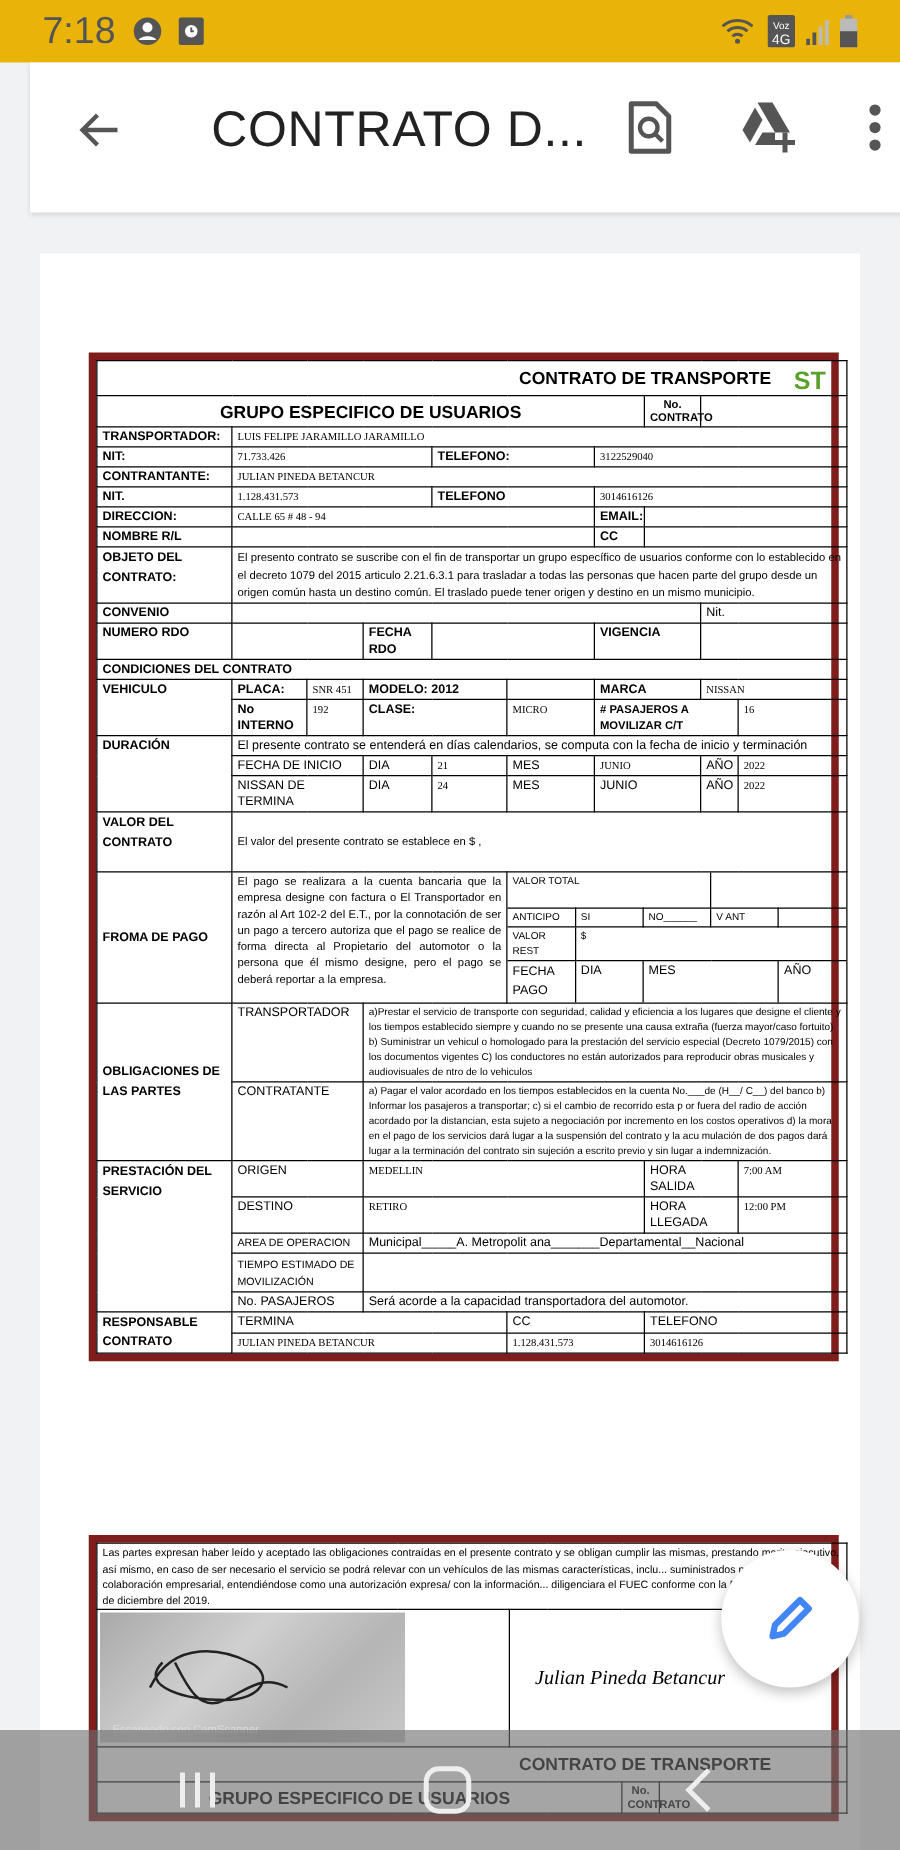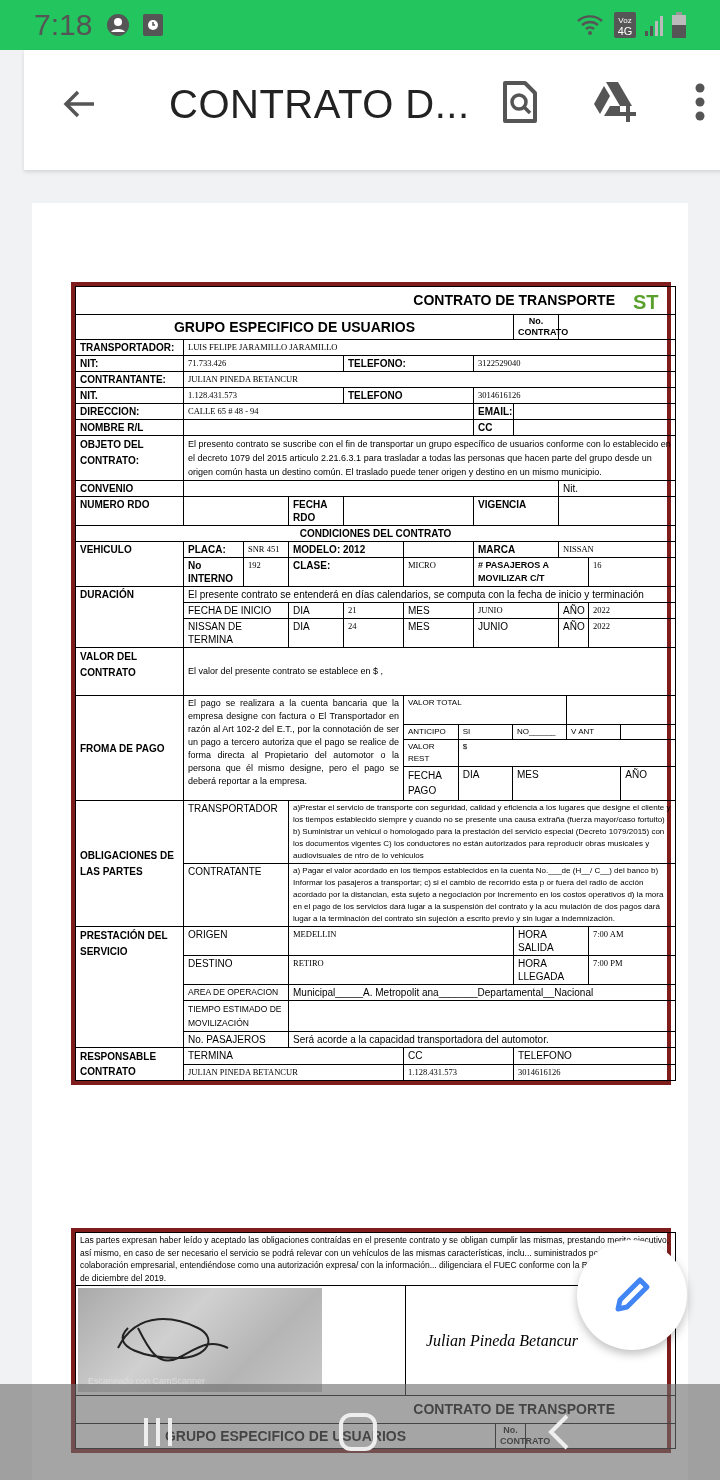--- a/index.html
+++ b/index.html
@@ -1,26 +1,26 @@
 <!DOCTYPE html>
 <html><head>
 <meta charset="utf-8">
 <style>
   * { box-sizing: border-box; margin: 0; padding: 0; }
   html, body { width: 720px; height: 1480px; overflow: hidden; background: #f1f2f4; font-family: "Liberation Sans", sans-serif; }
-  .status-bar { position: absolute; top: 0; left: 0; width: 720px; height: 50px; background: #22c55e; display: flex; align-items: center; padding: 0 34px; }
+  .status-bar { position: absolute; top: 0; left: 0; width: 720px; height: 50px; background: #eab308; display: flex; align-items: center; padding: 0 34px; }
   .status-time { font-size: 30px; color: #555; }
   .status-icons-left { display: flex; gap: 12px; margin-left: 14px; align-items: center; }
   .status-right { margin-left: auto; display: flex; align-items: center; gap: 8px; }
   .appbar { position: absolute; top: 50px; left: 0; width: 720px; height: 120px; background: #fff; box-shadow: 0 2px 4px rgba(0,0,0,0.12); display: flex; align-items: center; margin-left: 24px; }
   .back { position: absolute; left: 36px; top: 34px; width: 40px; height: 40px; }
   .title { position: absolute; left: 145px; top: 32px; font-size: 40px; color: #222; letter-spacing: 0.5px; }
   .ab-icon { position: absolute; top: 30px; }
   .page { position: absolute; left: 32px; width: 656px; background: #fff; }
-  .doc { position: absolute; border: 4px solid #7f1d1d; font-size: 10px; color: #000; }
+  .doc { position: absolute; border: 6px solid #7f1d1d; font-size: 10px; color: #000; }
   table { border-collapse: collapse; width: 100%; table-layout: fixed; }
   td { border: 1px solid #000; padding: 1px 4px; font-size: 10px; vertical-align: top; line-height: 13px; }
   .b { font-weight: bold; }
   .serif { font-family: "Liberation Serif", serif; font-size: 8.5px; }
   .hdr1 { font-weight: bold; font-size: 14px; text-align: right; padding-right: 60px; height: 28px; vertical-align: middle; }
   .hdr2 { font-weight: bold; font-size: 14px; text-align: center; vertical-align: middle; }
   .small { font-size: 8px; line-height: 12px; }
   .nav-overlay { position: absolute; left: 0; top: 1384px; width: 720px; height: 96px; background: rgba(110,110,110,0.62); }
   .fab { position: absolute; left: 577px; top: 1240px; width: 110px; height: 110px; border-radius: 55px; background: #fff; box-shadow: 0 4px 10px rgba(0,0,0,0.25); display: flex; align-items: center; justify-content: center; }
   .sig-img { position: absolute; background: linear-gradient(135deg,#a9a9a9,#d0d0d0 40%,#b5b5b5 70%,#c8c8c8); }
@@ -160,21 +160,21 @@
           </tr>
       <tr>
             <td class="b">NUMERO RDO</td>
             <td colspan="2"></td>
             <td class="b">FECHA RDO</td>
             <td colspan="2"></td>
             <td class="b" colspan="2">VIGENCIA</td>
             <td colspan="2"></td>
           </tr>
       <tr>
-            <td colspan="10" class="b" style="text-align:center">CONDICIONES  DEL CONTRATO</td>
+            <td colspan="10" class="b" style="">CONDICIONES  DEL CONTRATO</td>
           </tr>
       <tr>
             <td class="b" rowspan="2">VEHICULO</td>
             <td class="b">PLACA:</td>
             <td class="serif">SNR 451</td>
             <td colspan="2" class="b">MODELO: 2012</td>
             <td></td>
             <td class="b" colspan="2">MARCA</td>
             <td colspan="2" class="serif">NISSAN</td>
           </tr>
@@ -256,21 +256,21 @@
             <td class="b" rowspan="5" style="line-height:16px">PRESTACIÓN DEL SERVICIO</td>
             <td colspan="2">ORIGEN</td>
             <td colspan="4" class="serif">MEDELLIN</td>
             <td colspan="2">HORA SALIDA</td>
             <td class="serif">7:00 AM</td>
           </tr>
       <tr>
             <td colspan="2">DESTINO</td>
             <td colspan="4" class="serif">RETIRO</td>
             <td colspan="2">HORA LLEGADA</td>
-            <td class="serif">7:00  PM</td>
+            <td class="serif">12:00  PM</td>
           </tr>
       <tr>
             <td colspan="2" style="font-size:8.5px">AREA DE OPERACION</td>
             <td colspan="7">Municipal_____A. Metropolit ana_______Departamental__Nacional</td>
           </tr>
       <tr>
             <td colspan="2" style="font-size:8.5px;line-height:14px">TIEMPO ESTIMADO DE MOVILIZACIÓN</td>
             <td colspan="7"></td>
           </tr>
       <tr>

